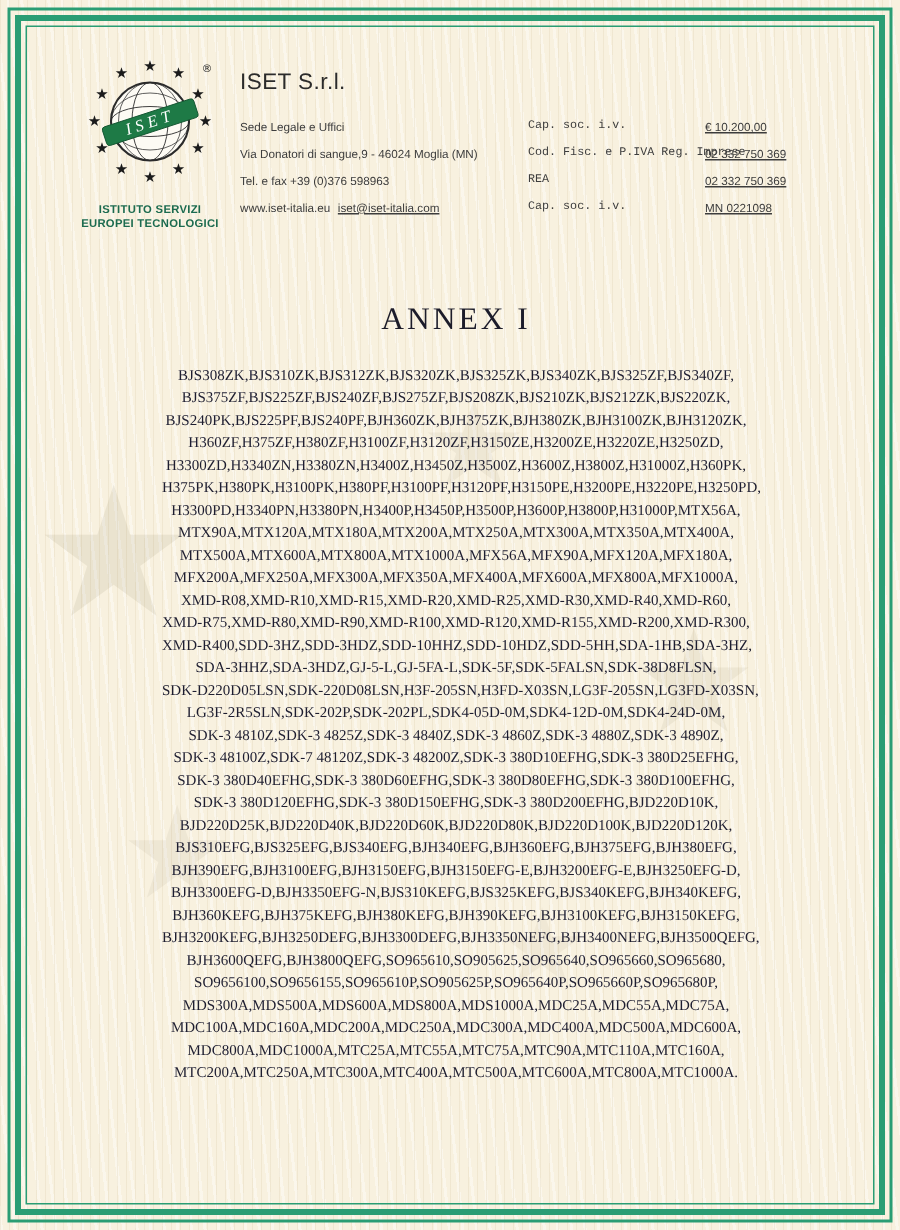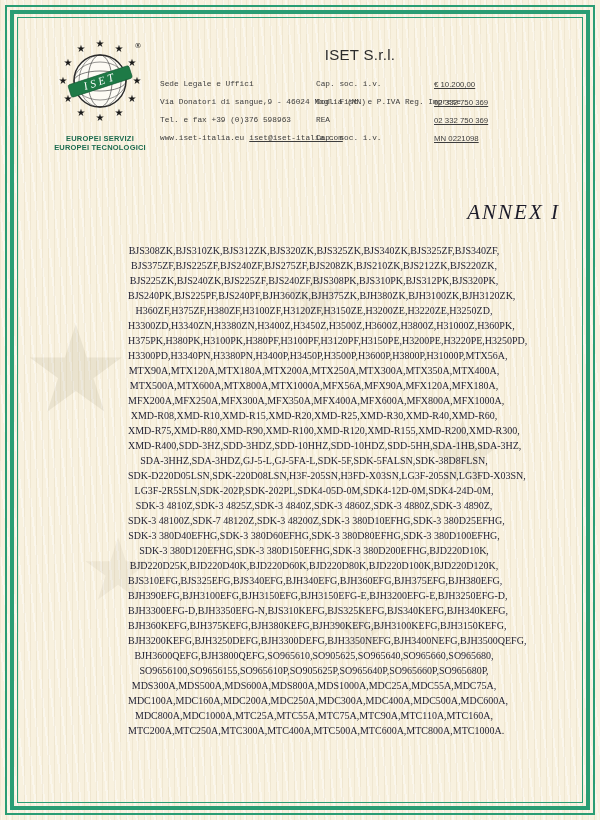--- a/index.html
+++ b/index.html
@@ -29,38 +29,38 @@
   .wm4{left:80px;top:520px;font-size:85px;color:rgba(120,105,70,0.07);}
   .wm5{left:330px;top:590px;font-size:70px;color:rgba(120,105,70,0.06);}
 
   .content{position:relative;z-index:3;padding:36px 40px 0 48px;}
 
   
   .header{position:relative;height:138px;}
   .logo-block{position:absolute;left:0;top:0;width:104px;text-align:center;}
   .logo-caption{margin-top:2px;font-size:7.5px;font-weight:bold;color:#1c6b4f;line-height:9px;letter-spacing:0.2px;}
   .info-block{position:absolute;left:112px;top:10px;right:0;}
-  .company{font-size:15px;color:#2b2b2b;letter-spacing:0.3px;margin-bottom:12px;text-align:center;}
+  .company{font-size:15px;color:#2b2b2b;letter-spacing:0.3px;margin-bottom:12px;}
   .info-row{display:flex;align-items:center;height:18px;font-size:7.8px;color:#3d3d3d;}
-  .cell-addr{width:156px;white-space:nowrap;font-family:Liberation Mono, monospace;}
+  .cell-addr{width:192px;white-space:nowrap;}
   .cell-label{width:118px;white-space:nowrap;font-family:Liberation Mono, monospace;}
   .cell-value{flex:1;white-space:nowrap;text-decoration:underline;}
   .email{text-decoration:underline;margin-left:5px;color:#3d3d3d;}
   .website{color:#3d3d3d;text-decoration:none;}
 
   
   .annex-title{
-    text-align:right;margin-top:26px;margin-bottom:18px;
-    font-family:"Liberation Serif",serif;font-size:21px;letter-spacing:2px;color:#1c1c2a;font-style:italic;
+    text-align:center;margin-top:26px;margin-bottom:18px;
+    font-family:"Liberation Serif",serif;font-size:21px;letter-spacing:2px;color:#1c1c2a;
   }
   .model-list{
     width:392px;margin:0 auto;text-align:center;
     font-family:"Liberation Serif",serif;font-size:10px;line-height:15px;color:#1d1d30;
   }
-  .model-line{white-space:nowrap;padding-left:20px;}
+  .model-line{white-space:nowrap;}
 </style>
 </head>
 <body>
 
 <div class="page">
   <div class="paper"></div>
 
   <div class="wm wm1"></div>
   <div class="wm wm2"></div>
   <div class="wm wm3"></div>
@@ -95,21 +95,21 @@
           <ellipse cx="48" cy="45" rx="21" ry="26" fill="none" stroke="#2b2b2b" stroke-width="0.5"></ellipse>
           <ellipse cx="48" cy="45" rx="26" ry="10" fill="none" stroke="#2b2b2b" stroke-width="0.6"></ellipse>
           <ellipse cx="48" cy="45" rx="26" ry="19" fill="none" stroke="#2b2b2b" stroke-width="0.5"></ellipse>
           <g transform="rotate(-18 48 45)">
             <rect x="16" y="39" width="64" height="13" rx="2" fill="#1e7a46" stroke="#145731" stroke-width="0.6"></rect>
             <text x="48" y="49" fill="#ffffff" font-family="Liberation Serif, serif" font-style="italic" font-size="11" letter-spacing="3" text-anchor="middle">ISET</text>
           </g>
           <text x="86" y="12" font-family="DejaVu Sans, sans-serif" font-size="7" fill="#1a1a1a" text-anchor="middle">®</text>
         </svg>
         <div class="logo-caption">
-          <div>EUROPEI SERVIZI</div>
+          <div>ISTITUTO SERVIZI</div>
           <div>EUROPEI TECNOLOGICI</div>
         </div>
       </div>
 
       <div class="info-block">
         <div class="company">ISET S.r.l.</div>
 
         <div class="info-row">
           <span class="cell-addr">Sede Legale e Uffici</span>
           <span class="cell-label">Cap. soc. i.v.</span>
@@ -133,21 +133,20 @@
           <span class="cell-value">MN 0221098</span>
         </div>
       </div>
     </div>
 
     <div class="annex-title">ANNEX I</div>
 
     <div class="model-list">
       <div class="model-line">BJS308ZK,BJS310ZK,BJS312ZK,BJS320ZK,BJS325ZK,BJS340ZK,BJS325ZF,BJS340ZF,</div>
       <div class="model-line">BJS375ZF,BJS225ZF,BJS240ZF,BJS275ZF,BJS208ZK,BJS210ZK,BJS212ZK,BJS220ZK,</div>
-      <div class="model-line">BJS225ZK,BJS240ZK,BJS225ZF,BJS240ZF,BJS308PK,BJS310PK,BJS312PK,BJS320PK,</div>
       <div class="model-line">BJS240PK,BJS225PF,BJS240PF,BJH360ZK,BJH375ZK,BJH380ZK,BJH3100ZK,BJH3120ZK,</div>
       <div class="model-line">H360ZF,H375ZF,H380ZF,H3100ZF,H3120ZF,H3150ZE,H3200ZE,H3220ZE,H3250ZD,</div>
       <div class="model-line">H3300ZD,H3340ZN,H3380ZN,H3400Z,H3450Z,H3500Z,H3600Z,H3800Z,H31000Z,H360PK,</div>
       <div class="model-line">H375PK,H380PK,H3100PK,H380PF,H3100PF,H3120PF,H3150PE,H3200PE,H3220PE,H3250PD,</div>
       <div class="model-line">H3300PD,H3340PN,H3380PN,H3400P,H3450P,H3500P,H3600P,H3800P,H31000P,MTX56A,</div>
       <div class="model-line">MTX90A,MTX120A,MTX180A,MTX200A,MTX250A,MTX300A,MTX350A,MTX400A,</div>
       <div class="model-line">MTX500A,MTX600A,MTX800A,MTX1000A,MFX56A,MFX90A,MFX120A,MFX180A,</div>
       <div class="model-line">MFX200A,MFX250A,MFX300A,MFX350A,MFX400A,MFX600A,MFX800A,MFX1000A,</div>
       <div class="model-line">XMD-R08,XMD-R10,XMD-R15,XMD-R20,XMD-R25,XMD-R30,XMD-R40,XMD-R60,</div>
       <div class="model-line">XMD-R75,XMD-R80,XMD-R90,XMD-R100,XMD-R120,XMD-R155,XMD-R200,XMD-R300,</div>

